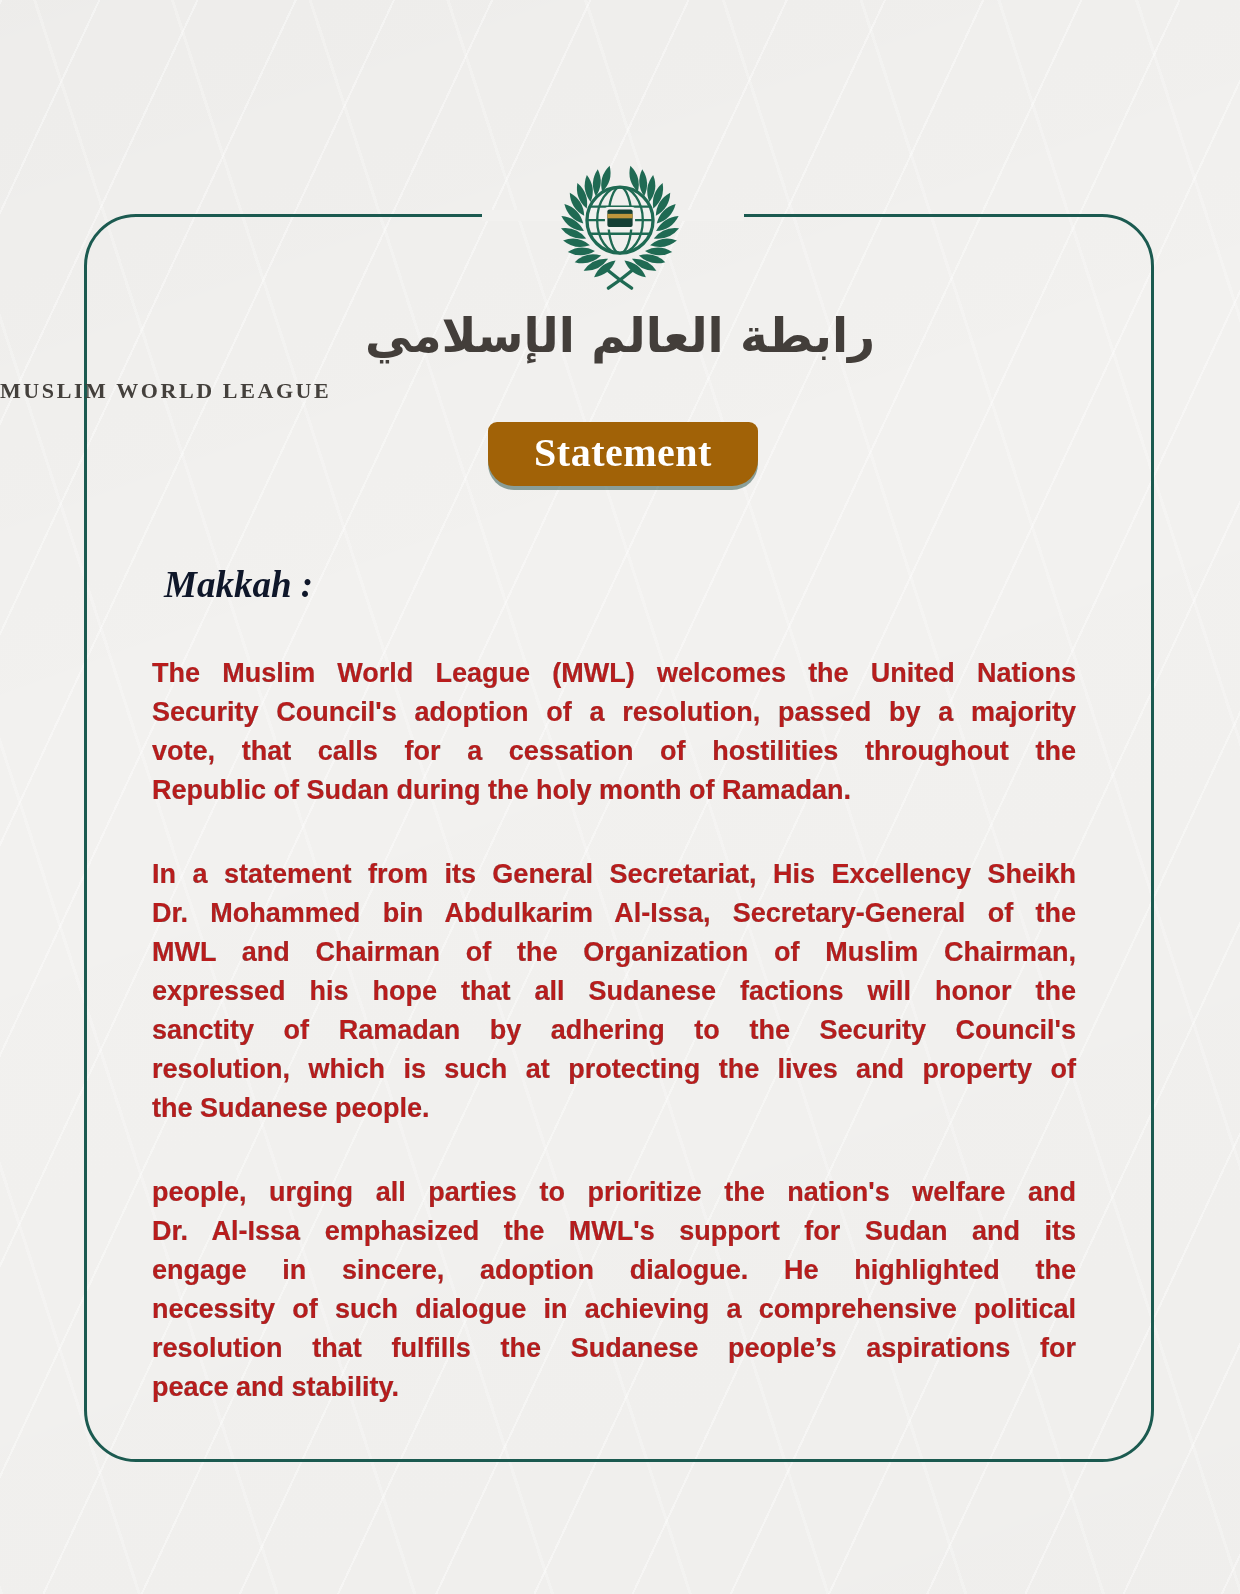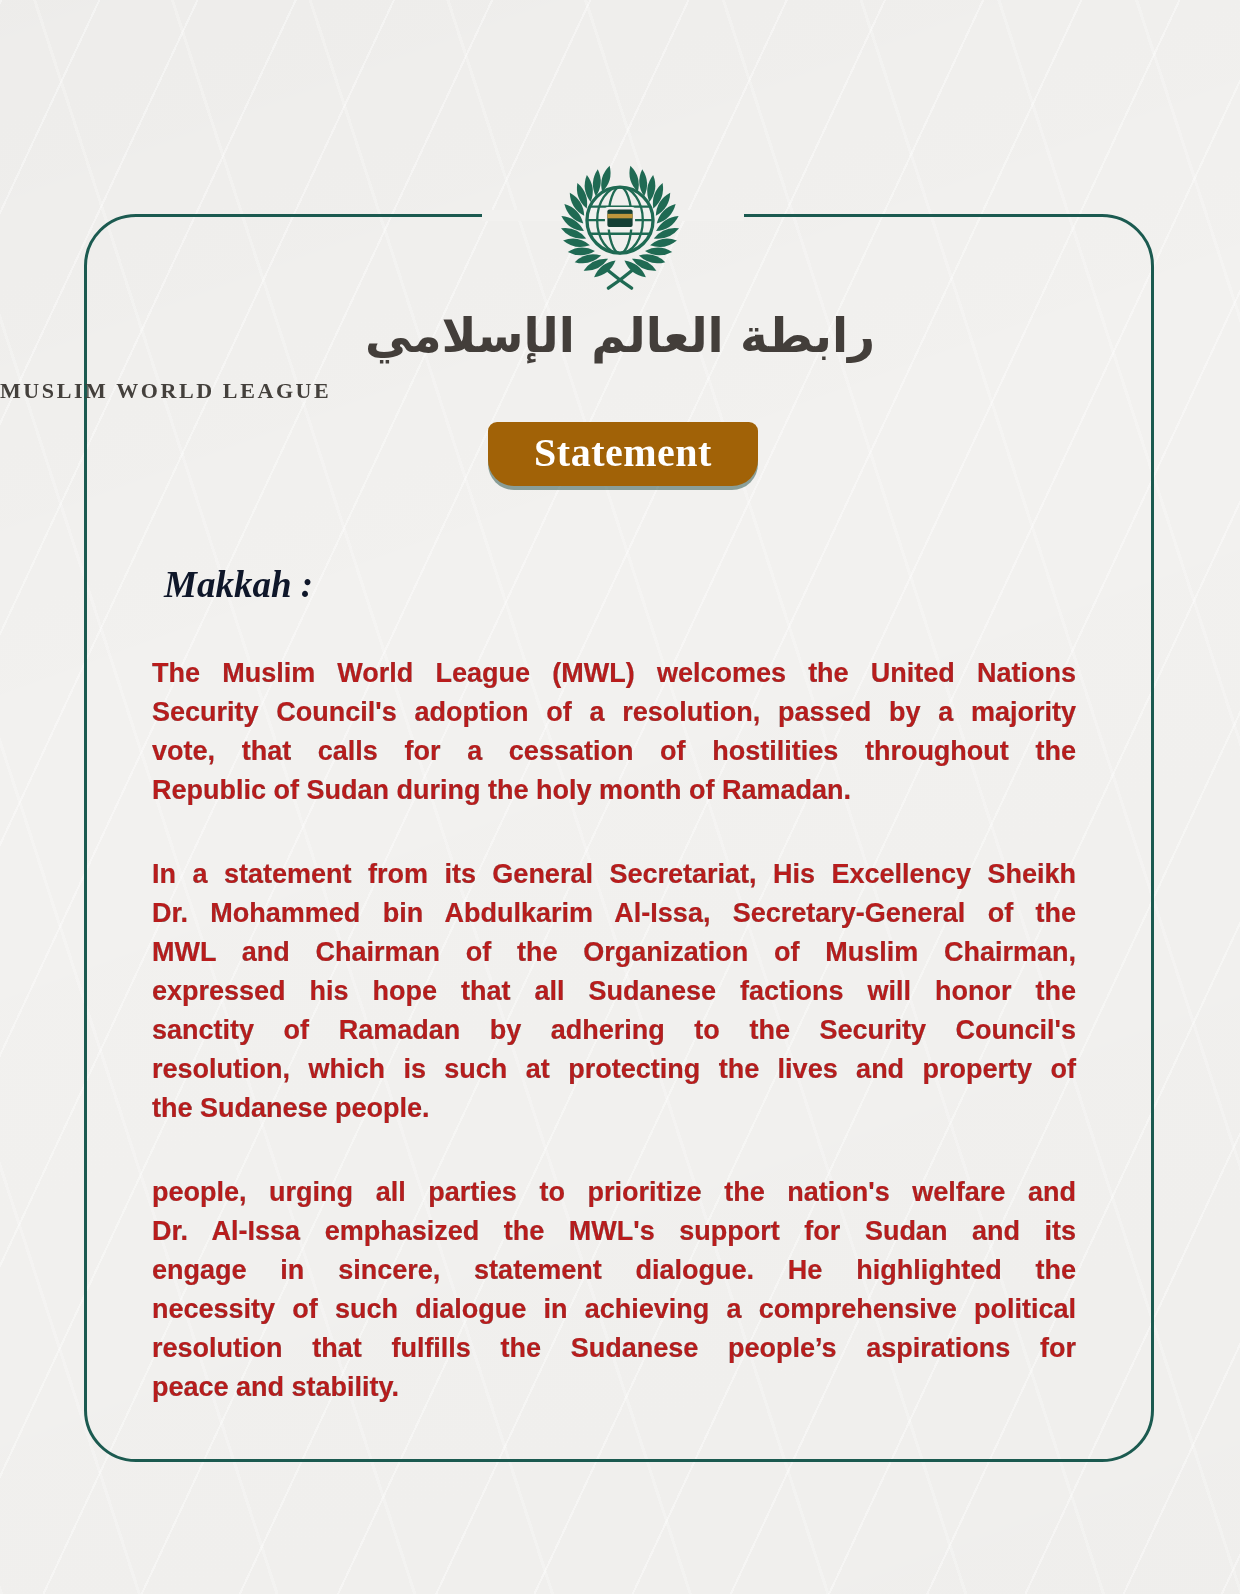--- a/index.html
+++ b/index.html
@@ -169,20 +169,20 @@
         <div class="line">Dr. Mohammed bin Abdulkarim Al-Issa, Secretary-General of the</div>
         <div class="line">MWL and Chairman of the Organization of Muslim Chairman,</div>
         <div class="line">expressed his hope that all Sudanese factions will honor the</div>
         <div class="line">sanctity of Ramadan by adhering to the Security Council's</div>
         <div class="line">resolution, which is such at protecting the lives and property of</div>
         <div class="line last">the Sudanese people.</div>
       </div>
       <div class="para">
         <div class="line">people, urging all parties to prioritize the nation's welfare and</div>
         <div class="line">Dr. Al-Issa emphasized the MWL's support for Sudan and its</div>
-        <div class="line">engage in sincere, statement dialogue. He highlighted the</div>
+        <div class="line">engage in sincere, adoption dialogue. He highlighted the</div>
         <div class="line">necessity of such dialogue in achieving a comprehensive political</div>
         <div class="line">resolution that fulfills the Sudanese people’s aspirations for</div>
         <div class="line last">peace and stability.</div>
       </div>
     </div>
 
 </div>
 
 </body></html>

